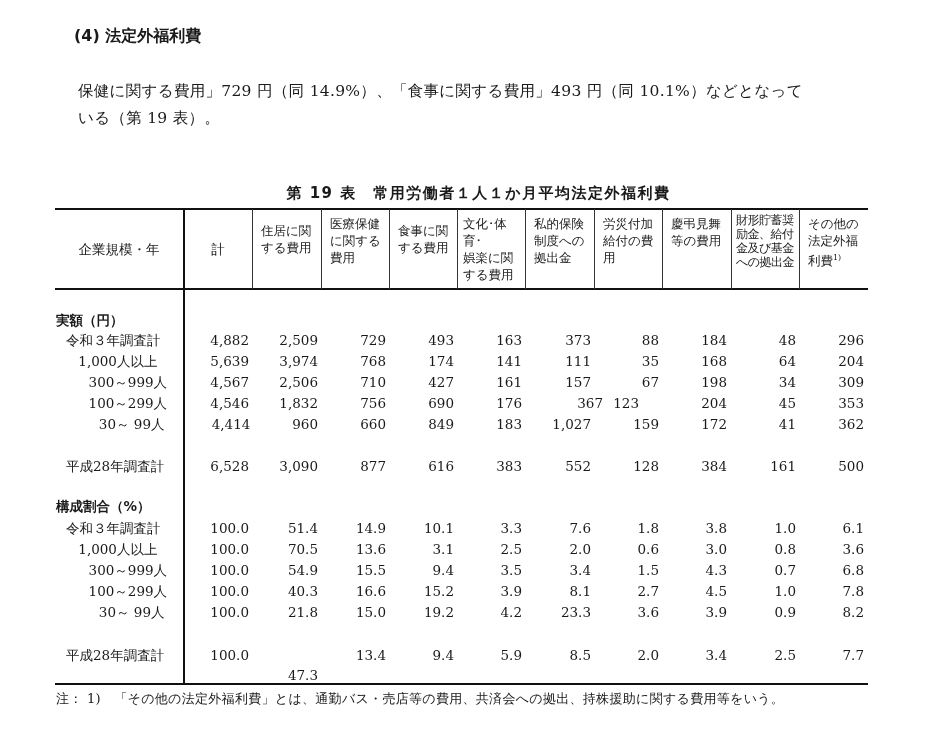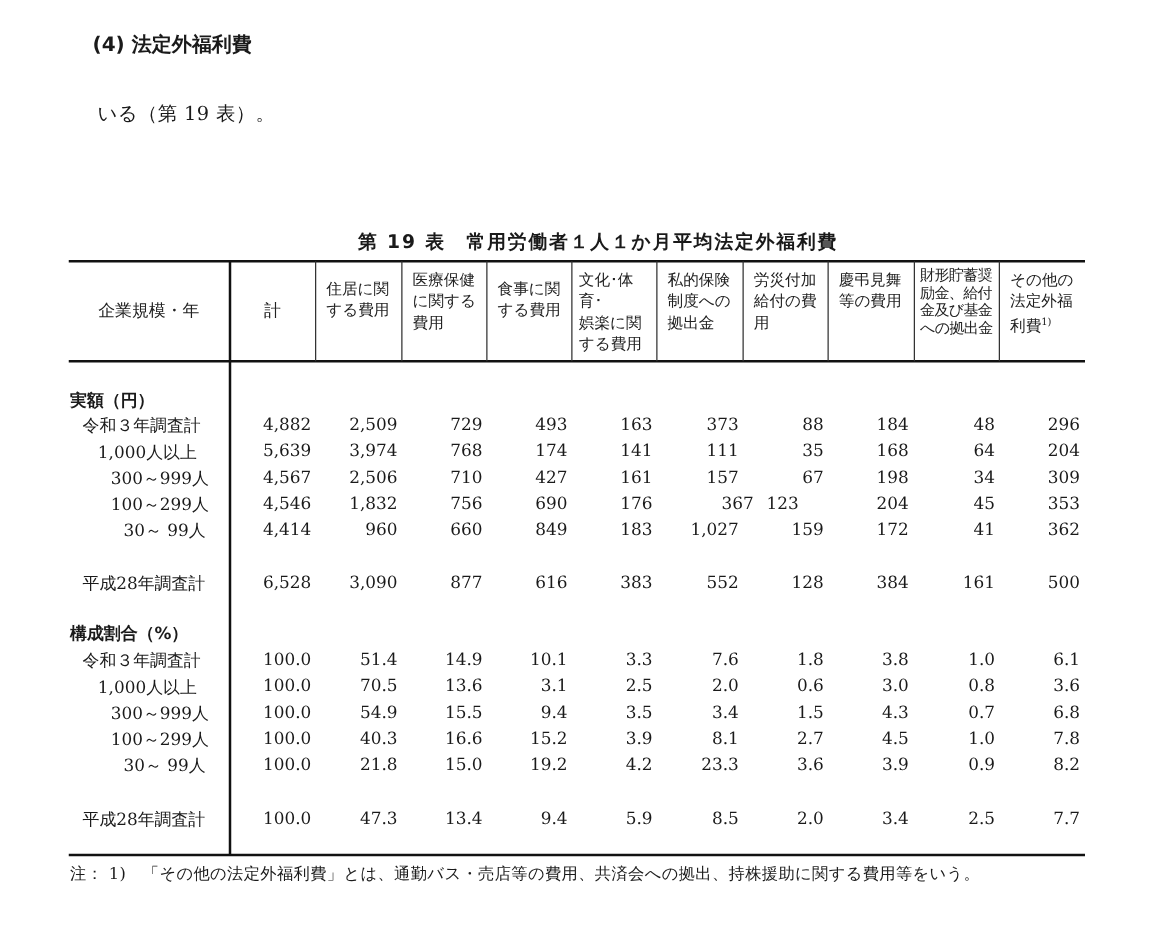--- a/index.html
+++ b/index.html
@@ -23,20 +23,21 @@
   .row .lbl { position: absolute; top: 0; white-space: pre; }
   .row .val { position: absolute; top: 0; text-align: right; width: 60px; }
   .note { position: absolute; left: 56px; top: 690px; font-size: 13px; letter-spacing: 0.3px; }
 </style>
 </head>
 <body>
 
 <div class="heading">(4) 法定外福利費</div>
 
 <div class="para">
+  <div>保健に関する費用」729 円（同 14.9%）、「食事に関する費用」493 円（同 10.1%）などとなって</div>
   <div>いる（第 19 表）。</div>
 </div>
 
 <div class="caption">第 19 表　常用労働者１人１か月平均法定外福利費</div>
 
 <div id="table">
 
   <div class="rule" style="top:208px;height:2px;"></div>
   <div class="rule" style="top:288px;height:2px;"></div>
   <div class="rule" style="top:683px;height:2px;"></div>
@@ -150,21 +151,21 @@
         <span class="val" style="left: 339px;">690</span>
         <span class="val" style="left: 407px;">176</span>
         <span class="val" style="left: 488px;">367</span>
         <span class="val" style="left: 524px;">123</span>
         <span class="val" style="left: 612px;">204</span>
         <span class="val" style="left: 681px;">45</span>
         <span class="val" style="left: 749px;">353</span>
       </div>
       <div class="row" style="top: 416px;">
         <span class="lbl" style="left: 31px;">   30～ 99人</span>
-        <span class="val" style="left: 134px;">4,414</span>
+        <span class="val" style="left: 146px; text-align: center;">4,414</span>
         <span class="val" style="left: 203px;">960</span>
         <span class="val" style="left: 271px;">660</span>
         <span class="val" style="left: 339px;">849</span>
         <span class="val" style="left: 407px;">183</span>
         <span class="val" style="left: 476px;">1,027</span>
         <span class="val" style="left: 544px;">159</span>
         <span class="val" style="left: 612px;">172</span>
         <span class="val" style="left: 681px;">41</span>
         <span class="val" style="left: 749px;">362</span>
       </div>
@@ -242,21 +243,21 @@
         <span class="val" style="left: 407px;">4.2</span>
         <span class="val" style="left: 476px;">23.3</span>
         <span class="val" style="left: 544px;">3.6</span>
         <span class="val" style="left: 612px;">3.9</span>
         <span class="val" style="left: 681px;">0.9</span>
         <span class="val" style="left: 749px;">8.2</span>
       </div>
       <div class="row" style="top: 647px;">
         <span class="lbl" style="left: 11px;">平成28年調査計</span>
         <span class="val" style="left: 134px;">100.0</span>
-        <span class="val" style="left: 203px;">47.3</span>
+        <span class="val" style="left: 203px; margin-top: 20px;">47.3</span>
         <span class="val" style="left: 271px;">13.4</span>
         <span class="val" style="left: 339px;">9.4</span>
         <span class="val" style="left: 407px;">5.9</span>
         <span class="val" style="left: 476px;">8.5</span>
         <span class="val" style="left: 544px;">2.0</span>
         <span class="val" style="left: 612px;">3.4</span>
         <span class="val" style="left: 681px;">2.5</span>
         <span class="val" style="left: 749px;">7.7</span>
       </div>
     </div>

